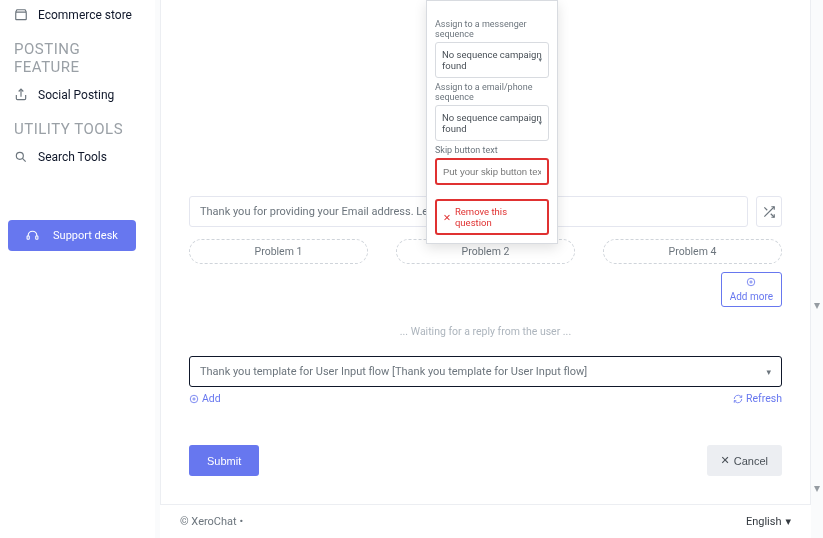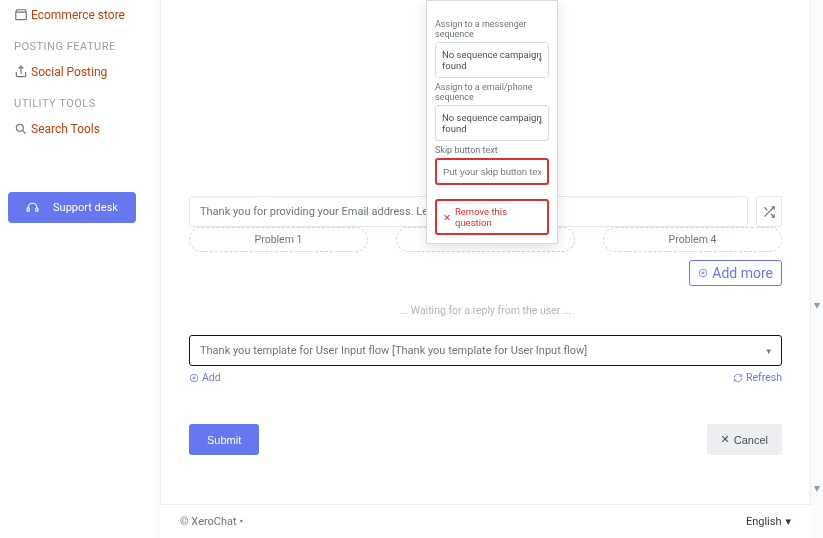--- a/index.html
+++ b/index.html
@@ -18,29 +18,29 @@
     left: 0;
     top: 0;
     width: 155px;
     height: 100%;
     background: #fff;
     padding: 0 8px;
   }
   .side-item {
     display: flex;
     align-items: center;
-    gap: 3px;
+    gap: 10px;
     padding: 8px 6px;
-    color: #c2410c;
+    color: #0f172a;
     font-size: 12px;
     cursor: pointer;
   }
   .side-item .ico { width: 14px; text-align: center; color: #6c757d; }
   .side-header {
-    font-size: 11px;
+    font-size: 15px;
     letter-spacing: 0.5px;
     color: #9aa0a6;
     padding: 10px 6px 4px;
     text-transform: uppercase;
   }
   .support-btn {
     margin-top: 48px;
     background: #6777ef;
     color: #fff;
     border-radius: 4px;
@@ -154,45 +154,46 @@
     align-items: center;
     justify-content: center;
     color: #6c757d;
     cursor:pointer;
     background:#fff;
   }
 
   .problems {
     display: flex;
     gap: 28px;
-    margin-top: 0;
+    margin-top: 12px;
   }
   .problem-pill {
     flex: 1;
     border: 1px dashed #cfd4da;
     border-radius: 14px;
     padding: 5px 0;
     text-align: center;
     font-size: 10.5px;
     color: #6c757d;
     cursor:pointer;
     background:#fff;
   }
   .addmore-row {
     display:flex; justify-content:flex-end; margin-top:8px;
   }
   .addmore {
     border: 1px solid #6777ef;
     color: #6777ef;
-    font-size: 14px;
+    font-size: 10px;
     padding: 4px 8px;
     border-radius: 3px;
     cursor:pointer;
     display:flex; align-items:center; gap:4px;
     background:#fff;
+    flex-direction:column;
   }
   .waiting {
     text-align:center;
     color:#adb5bd;
     font-size:10.5px;
     margin: 18px 0;
   }
 
   .section-label {
     font-size: 10px;

